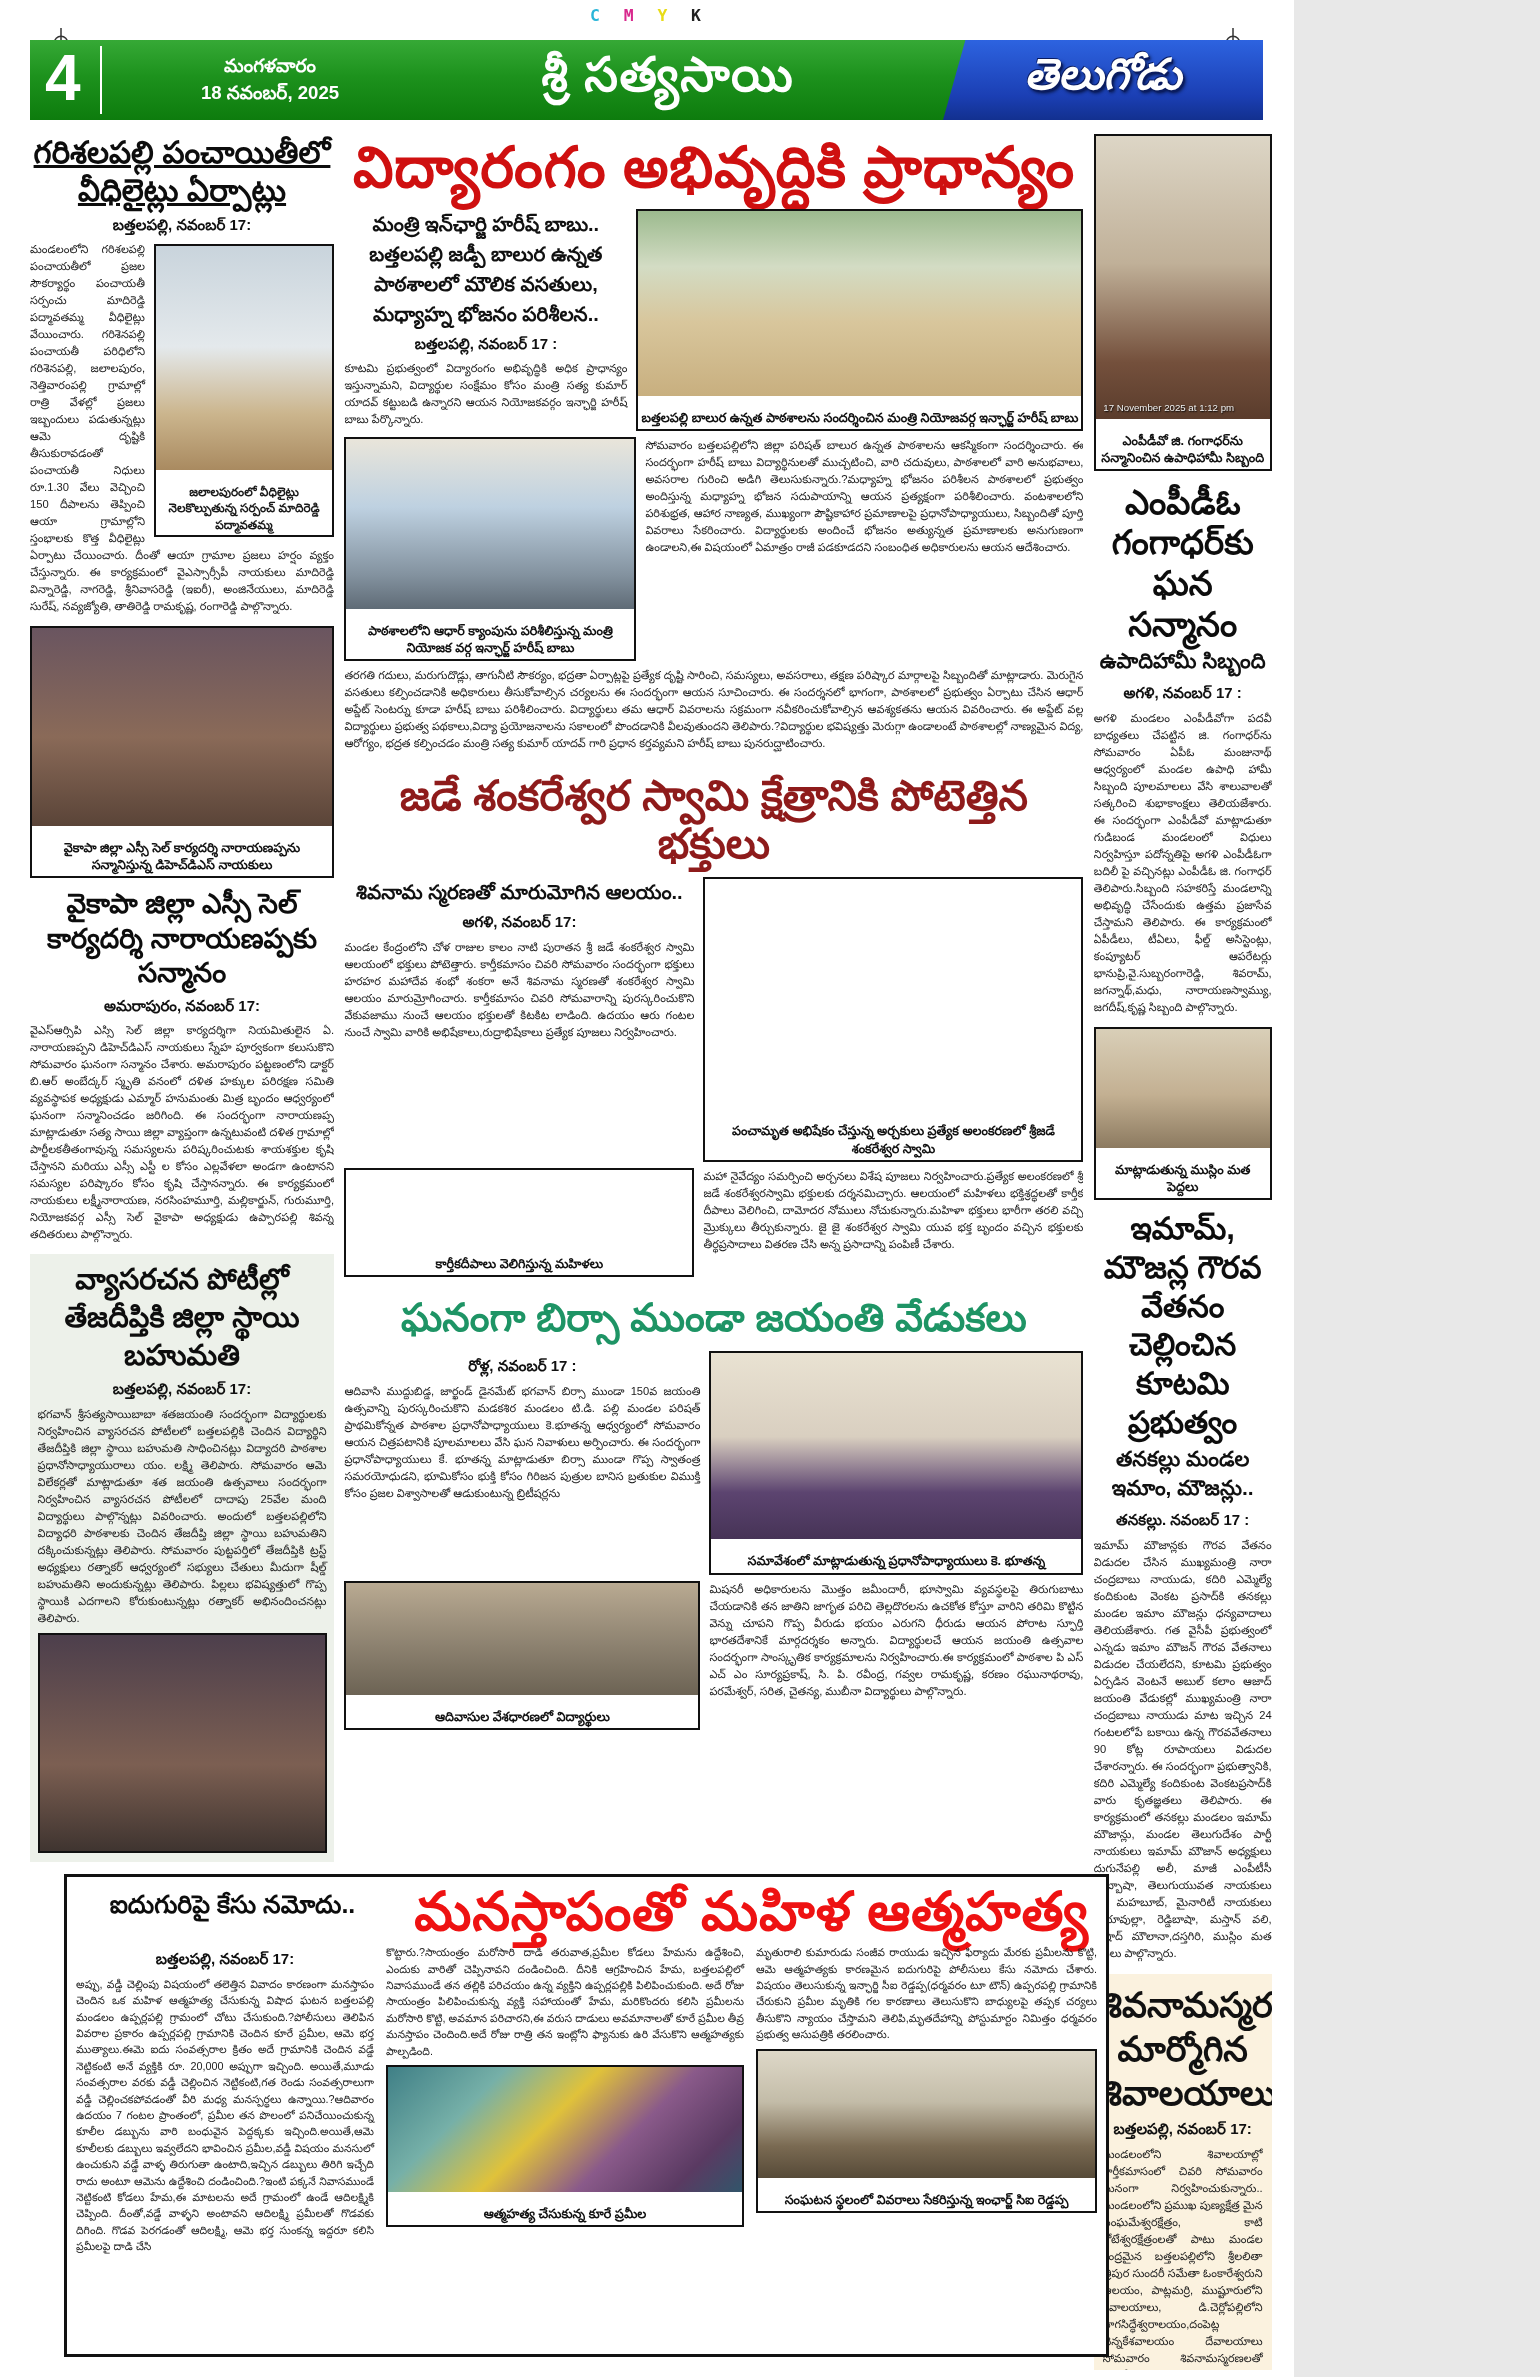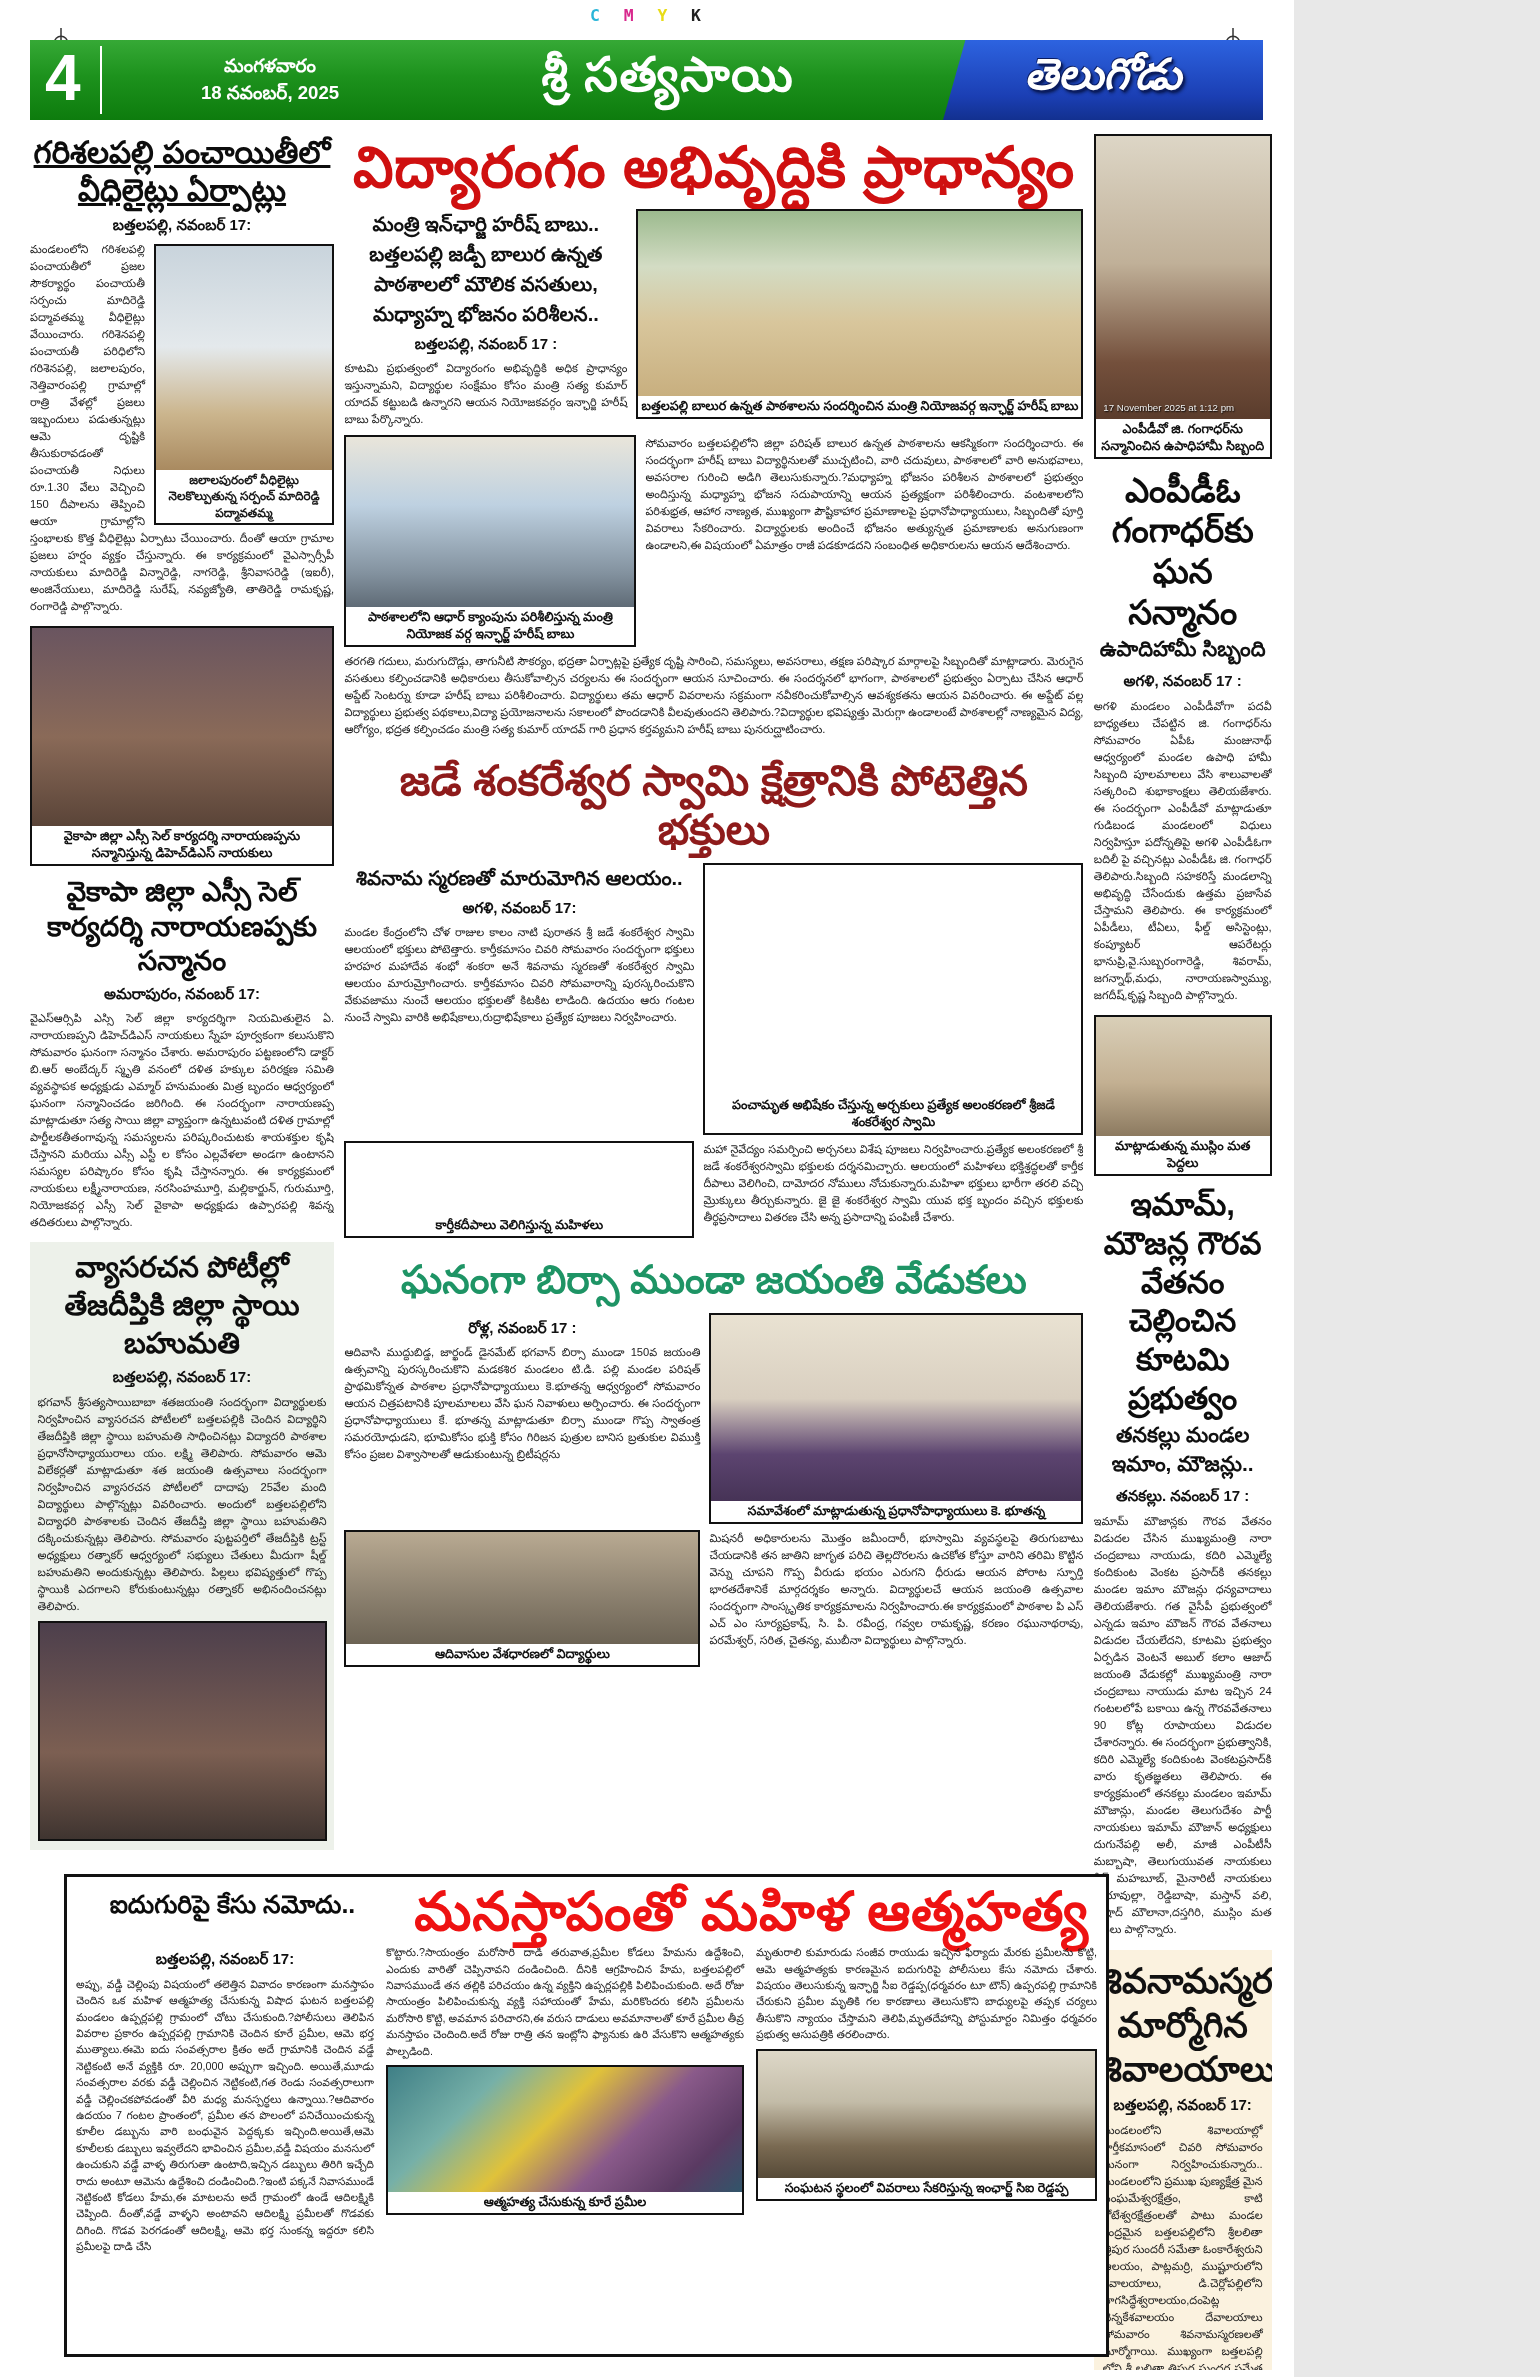--- a/index.html
+++ b/index.html
@@ -29,21 +29,21 @@
   
   .content{position:absolute;top:134px;left:30px;right:22.4px;bottom:6px;}
   .cols{display:flex;gap:10.4px;align-items:flex-start;}
   .colL{width:304px;height:1737px;overflow:hidden;}
   .colC{width:739px;height:1737px;overflow:hidden;}
   .colR{flex:1;height:2236px;overflow:hidden;}
   h1,h2,h3,p{margin:0;}
   .h-black{font-weight:800;color:#0d0d0d;text-align:center;}
   .dateline{font-weight:700;font-size:15px;text-align:center;margin:6px 0 4.5px;}
   .body{font-size:11.2px;line-height:1.52;text-align:justify;color:#1a1a1a;}
-  .caption{font-weight:700;font-size:12.7px;text-align:center;line-height:1.35;padding:2px 3px;}
+  .caption{font-weight:700;font-size:12.7px;text-align:center;line-height:1.35;padding:2px 3px;margin-top:12px;}
   .pbox{border:2.2px solid #111;background:#fff;}
   .ph{display:block;width:100%;}
   .rowflex{display:flex;gap:9px;align-items:flex-start;}
   
   .ph-street{background:linear-gradient(180deg,#c9d4dc 0%,#e4e9ec 45%,#cbb58d 75%,#a98a60 100%);}
   .ph-award{background:linear-gradient(180deg,#6a5560 0%,#8a6a58 55%,#5a4438 100%);}
   .ph-prize{background:linear-gradient(180deg,#4d3f4c 0%,#7c5f52 60%,#3f3430 100%);}
   .ph-school{background:linear-gradient(180deg,#9cba8e 0%,#d3dcc4 30%,#d8c69c 60%,#c8af7f 100%);}
   .ph-aadhaar{background:linear-gradient(180deg,#e9e5da 0%,#bed1e1 40%,#83929f 80%,#5f6b76 100%);}
   .ph-office{background:linear-gradient(180deg,#ddd6c6 0%,#c0b098 45%,#74503c 80%,#5a3c2c 100%);position:relative;}

